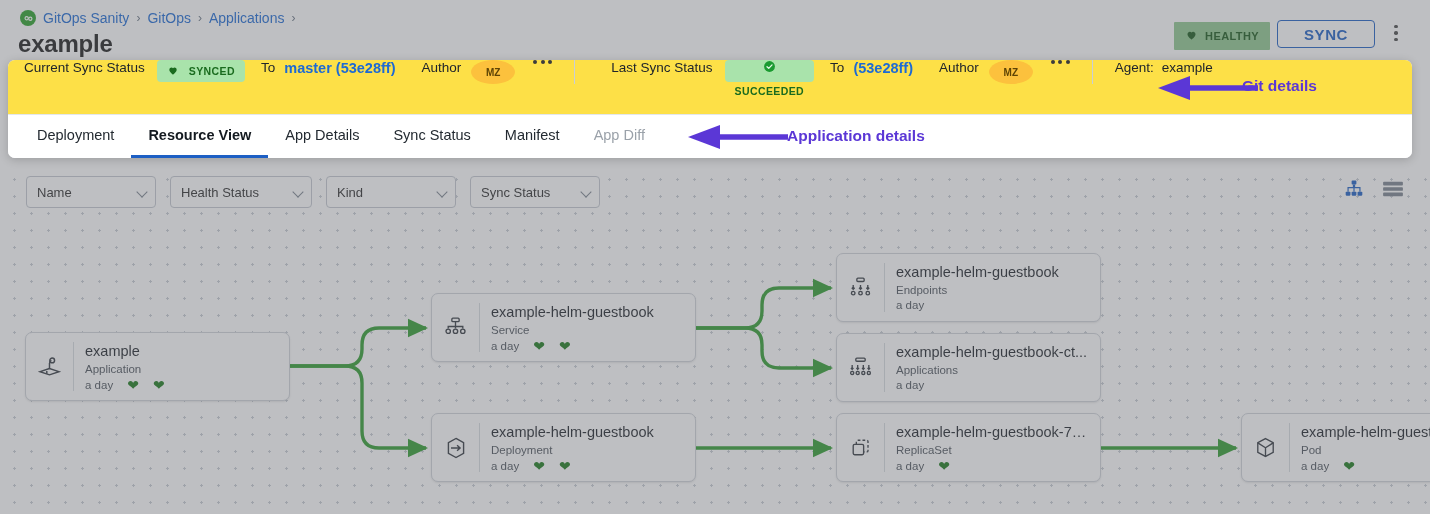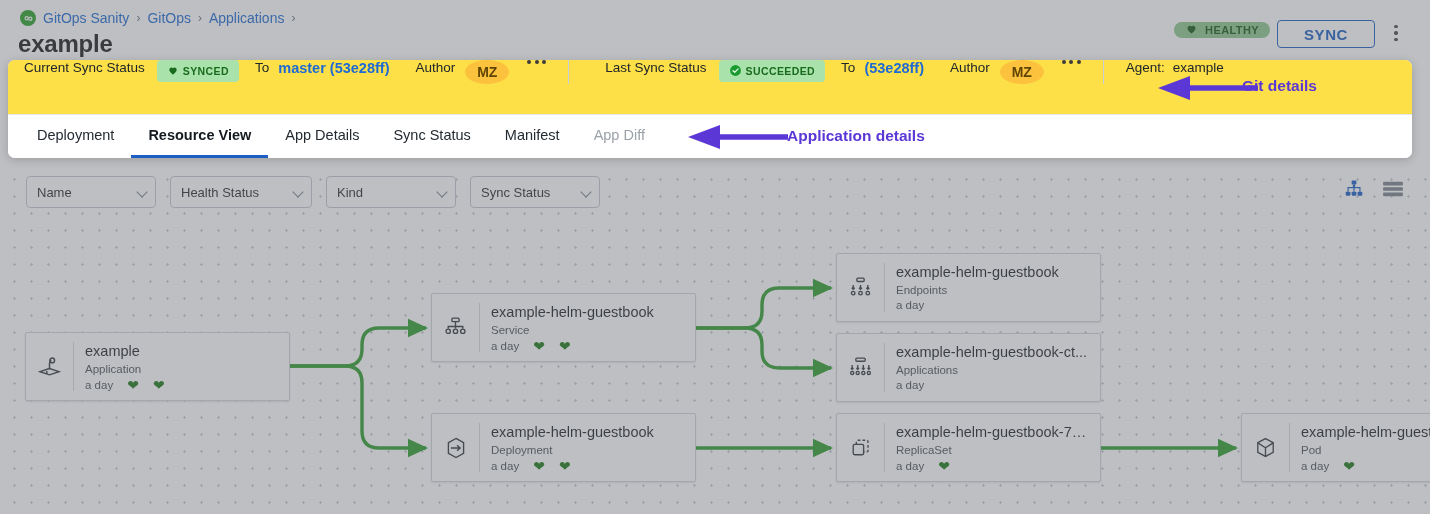--- a/index.html
+++ b/index.html
@@ -36,21 +36,21 @@
   .bc-sep { color: #6b7785; font-size: 12px; }
 
   .page-title {
     position: absolute; left: 18px; top: 30px;
     font-size: 24px; font-weight: bold; color: #1c1c1c;
     letter-spacing: -0.2px;
   }
 
   .health-badge {
     position: absolute; right: 160px; top: 22px;
-    height: 16px; padding: 0 11px; border-radius: 12px;
+    height: 28px; padding: 0 11px; border-radius: 1px;
     background: #8fc98f; color: #18581a;
     display: flex; align-items: center; gap: 7px;
     font-size: 11px; font-weight: bold; letter-spacing: 0.4px;
   }
   .sync-btn {
     position: absolute; right: 55px; top: 20px;
     height: 28px; padding: 0 26px; border-radius: 4px;
     border: 1px solid #1d5fc4; color: #1d5fc4; background: #fff;
     display: flex; align-items: center;
     font-size: 15px; font-weight: bold; letter-spacing: 0.6px;
@@ -83,21 +83,21 @@
     border-bottom: 1.6px solid #7b848f; transform: rotate(45deg);
   }
   .view-toggles {
     position: absolute; right: 26px; top: 14px;
     display: flex; gap: 18px; align-items: center;
   }
 
   
   .node {
     position: absolute; background: #fff;
-    border: 1px solid #d0d4da; border-radius: 2px;
+    border: 1px solid #d0d4da; border-radius: 7px;
     box-shadow: 0 1px 2px rgba(0,0,0,.10);
     display: flex; align-items: stretch; overflow: hidden;
   }
   .node-icon {
     width: 47px; display: flex; align-items: center; justify-content: center;
     color: #32383f; flex: none;
   }
   .node-divider { width: 1px; background: #d8dcE1; margin: 9px 0; flex: none; }
   .node-body { padding: 9px 10px 8px 11px; min-width: 0; flex: 1; }
   .node-name {
@@ -125,29 +125,29 @@
     box-shadow: 0 2px 10px rgba(0,0,0,.18);
   }
   .sync-row {
     position: absolute; left: 0; top: 0; width: 1404px; height: 54px;
     display: flex; align-items: flex-start; padding-left: 10px;
     font-size: 13.5px; color: #20252b; background: #fde047;
   }
   .lbl { font-size: 13.5px; color: #20252b; }
   .pill {
     height: 22px; padding: 0 10px; border-radius: 4px;
-    display: inline-flex; align-items: center; gap: 4px;
+    display: inline-flex; align-items: center; gap: 10px;
     font-size: 10.5px; font-weight: bold; letter-spacing: 0.4px;
   }
   .pill-synced { background: #a9e3ab; color: #1a6b1e; }
-  .pill-succeeded { background: #a9e3ab; color: #1a6b1e; }
+  .pill-succeeded { background: #a9e3ab; color: #1a6b1e; flex-direction: column; }
   .linkish { color: #1d6ad4; font-weight: bold; font-size: 14.5px; }
   .avatar {
     width: 44px; height: 24px; border-radius: 50%; background: #fcc13d;
-    color: #5f4405; font-size: 14px; font-weight: bold;
+    color: #5f4405; font-size: 10px; font-weight: bold;
     display: flex; align-items: center; justify-content: center;
   }
   .dots { display: flex; gap: 3.5px; align-items: center; }
   .dots i { width: 4px; height: 4px; border-radius: 50%; background: #3c3c3c; display: block; }
   .vsep { width: 1px; height: 24px; background: #c9ced6; }
 
   .tab-row {
     position: absolute; left: 0; top: 54px; width: 1404px; height: 44px;
     background: #ffffff; border-top: 1px solid #e3e7ec;
     display: flex; align-items: flex-end; padding-left: 12px;

